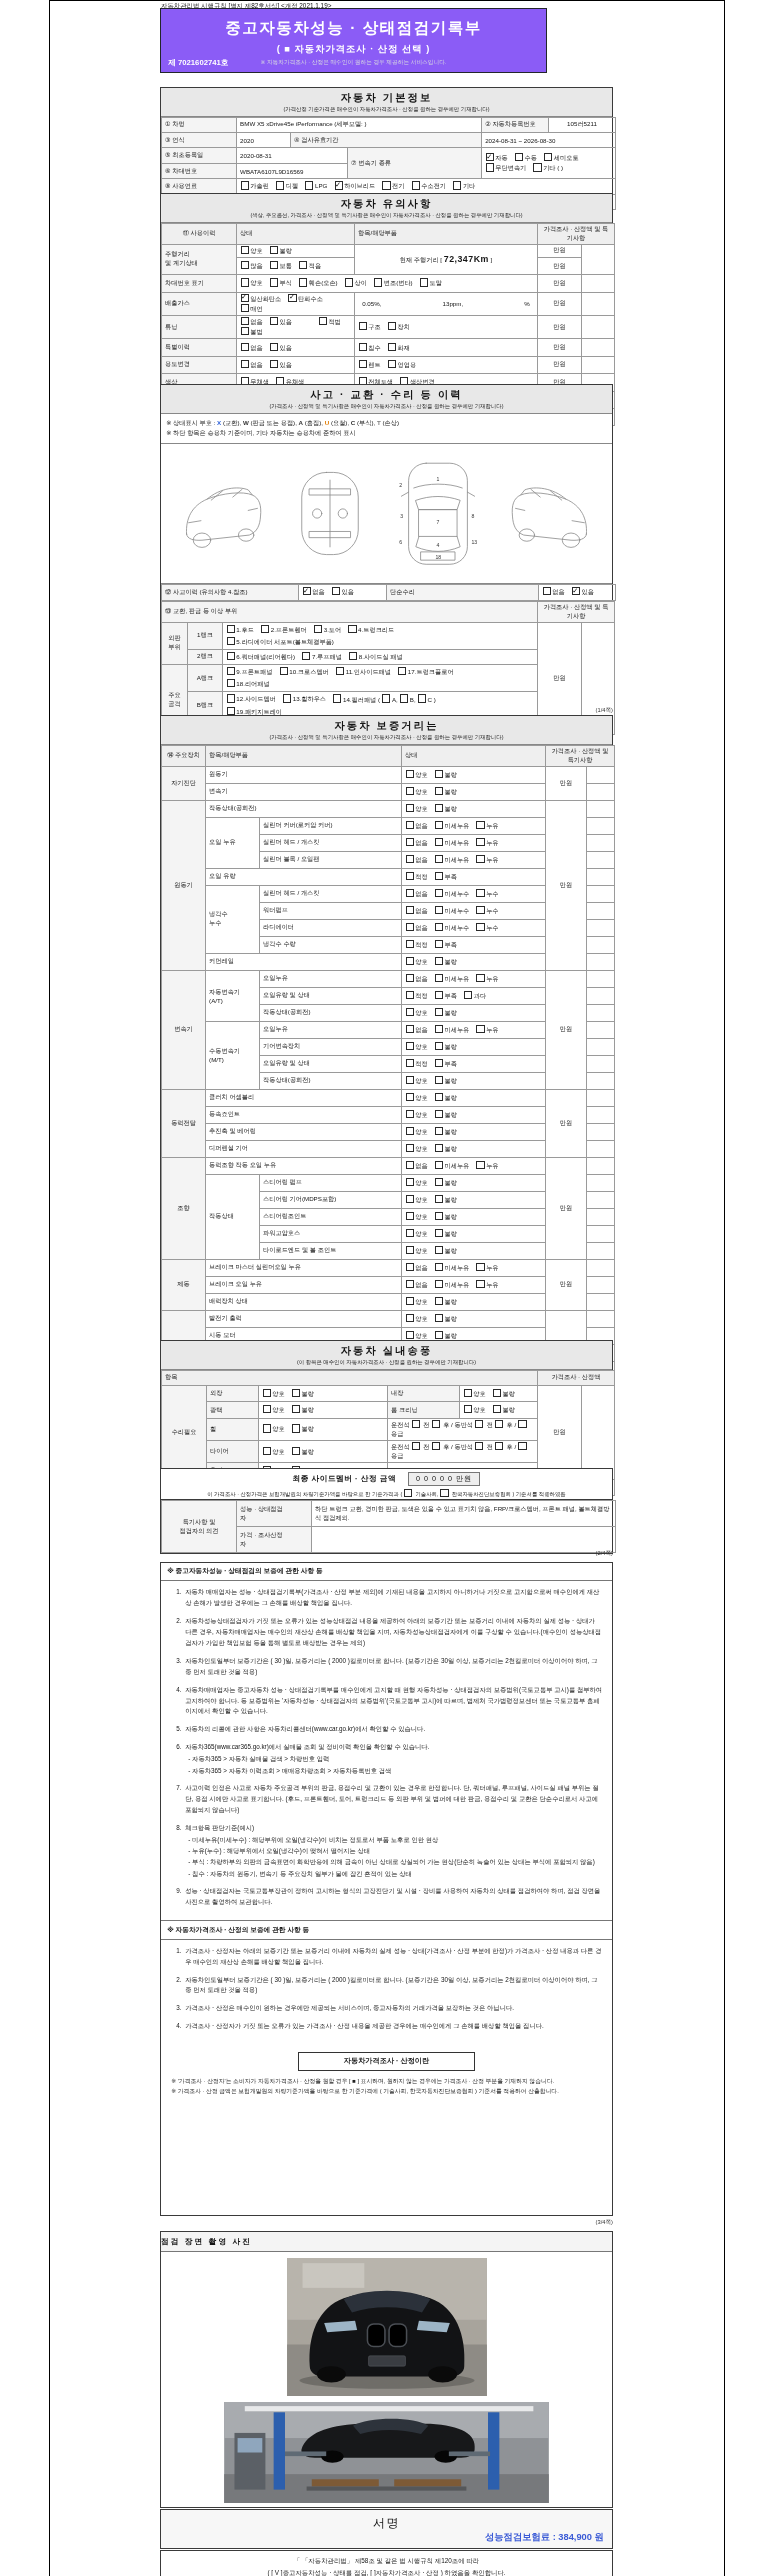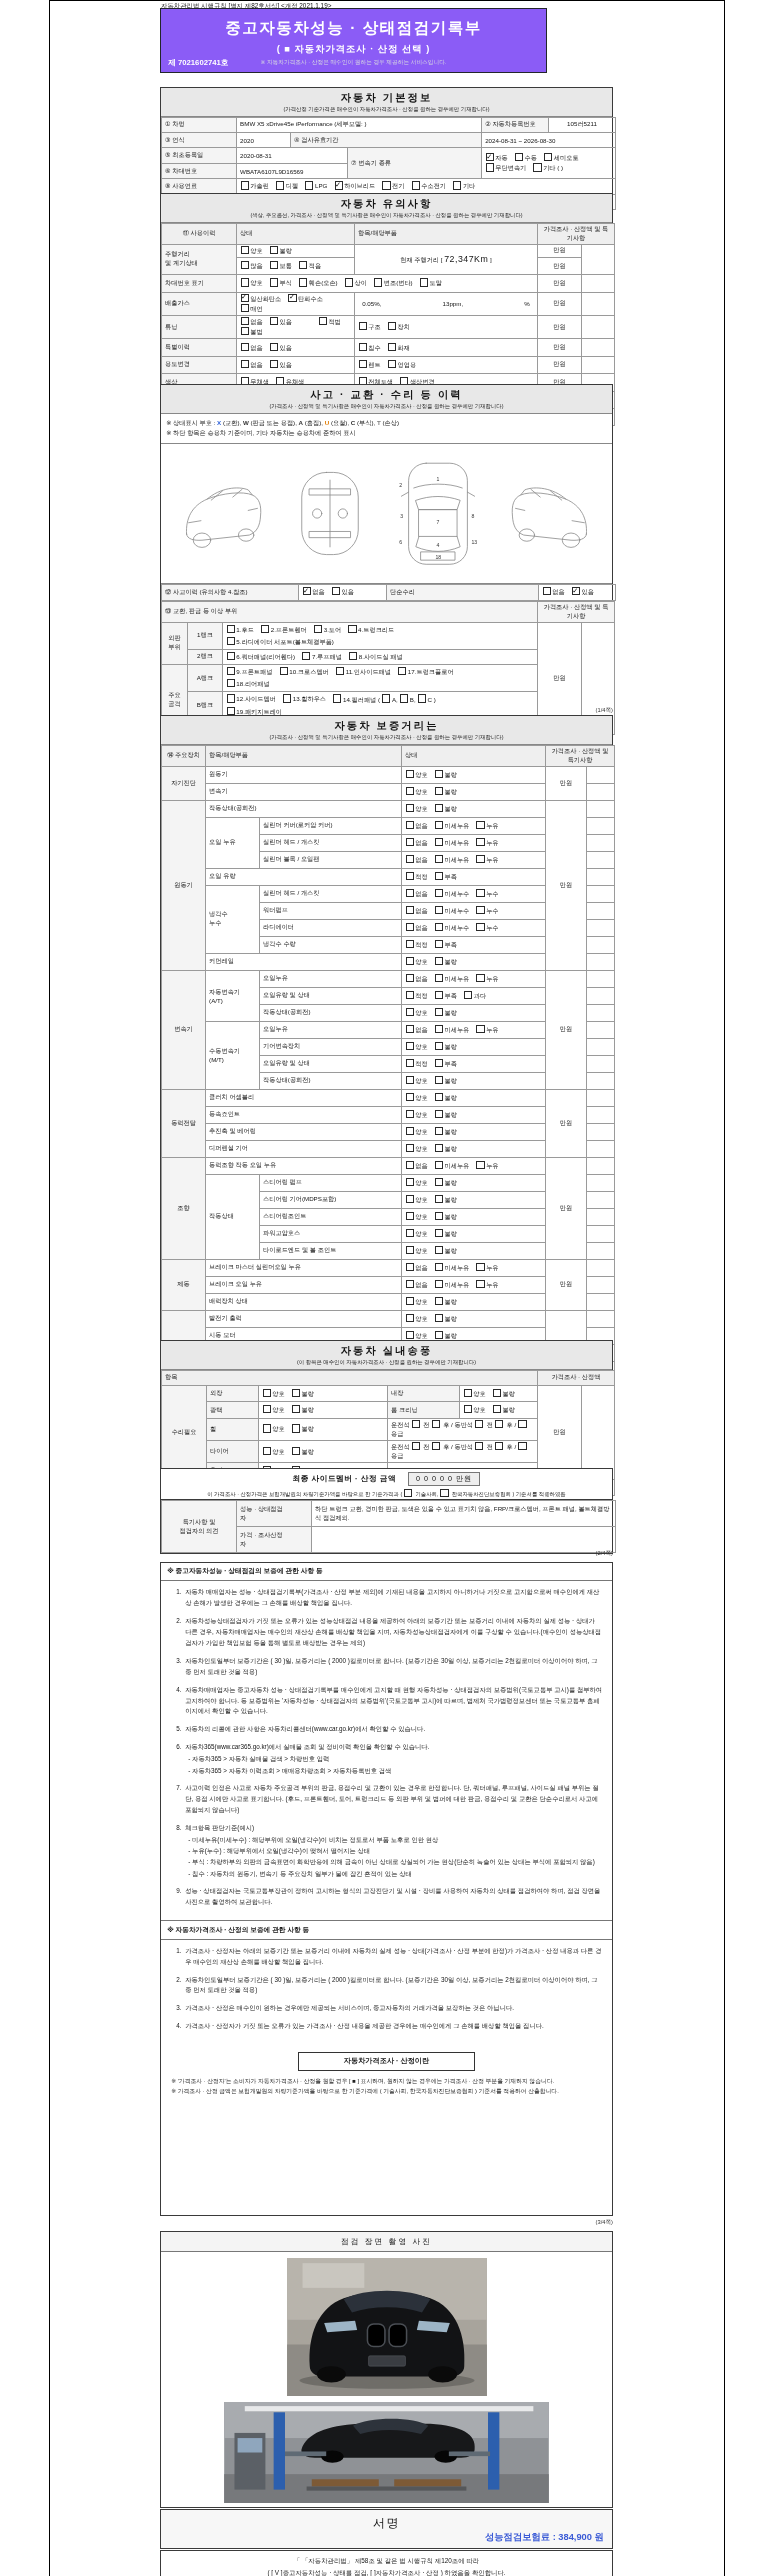--- a/index.html
+++ b/index.html
@@ -32,21 +32,21 @@
   .pre{white-space:pre-line;}
   .price{text-align:center;}
   .blank{background:#fff;}
   .hgt td,.hgt th{height:12.4px;}
 
   .cb{display:inline-block;width:6.2px;height:6.2px;border:1px solid #2a2a2a;background:#fff;
       vertical-align:-1px;margin:0 1.5px 0 0.5px;position:relative;}
   .cb.ck:after{content:"✓";position:absolute;left:-0.5px;top:-2.6px;font-size:7.2px;font-weight:bold;color:#000;}
   .opt{margin-right:6.7px;white-space:nowrap;display:inline-block;}
   .gap{display:inline-block;width:19.6px;}
-  .mile-big{font-size:8.8px;font-weight:normal;letter-spacing:0.5px;}
+  .mile-big{font-size:8.8px;font-weight:bold;letter-spacing:0.5px;}
   .flexjust{display:flex;justify-content:space-between;padding:0 4.1px;}
 
   .legend{font-size:6.2px;padding:4.1px 5.2px;border-bottom:0.5px solid #888;line-height:1.7;}
   .legend b{font-weight:bold;}
   .diagrams{display:flex;justify-content:space-around;align-items:center;height:135px;
             border-bottom:0.5px solid #888;padding:2.1px 3.1px;}
   .diagrams svg{flex:0 0 auto;}
 
   .finalrow{text-align:center;padding:2.6px 0 2.1px;}
   .finalrow .fl{font-size:7.7px;font-weight:bold;letter-spacing:0.5px;margin-right:9.3px;}
@@ -59,21 +59,21 @@
   .notice-sub{font-size:6.7px;font-weight:bold;padding:4.1px 6.2px;border-bottom:0.5px solid #777;}
   .nitems{padding:6.2px 9.3px 5.2px 7.2px;font-size:6.3px;line-height:1.72;border-bottom:0.5px solid #777;}
   .ni{display:flex;margin-bottom:7.2px;}
   .ni .nn{flex:0 0 13.4px;text-align:right;padding-right:3.6px;}
   .ni .nt{flex:1;}
   .nsub{margin-top:1px;padding-left:3.1px;line-height:1.65;}
   .nbox{width:175px;margin:7.2px auto 5.2px;border:0.8px solid #333;text-align:center;
         font-size:7.2px;font-weight:bold;padding:3.6px 0;}
   .nnotes{font-size:5.8px;line-height:1.7;padding:1px 10.3px 7.2px;color:#222;}
 
-  .photo-title{font-size:7.7px;font-weight:normal;text-align:center;letter-spacing:2.1px;
+  .photo-title{font-size:7.7px;font-weight:bold;text-align:left;letter-spacing:2.1px;
                padding:4.6px 0;border-bottom:0.5px solid #777;background:#f4f4f4;}
   .photo-wrap{text-align:center;}
 
   .signband{position:absolute;left:160px;width:453px;border:1px solid #3a3a3a;background:#f7f7f7;box-sizing:border-box;}
   .signband .sg{Text-align:center;font-size:12px;letter-spacing:1.5px;padding-top:5.2px;text-align:center;}
   .signband .fee{position:absolute;right:8.2px;bottom:4.1px;color:#3b5bd6;font-size:9.3px;font-weight:bold;}
   .confirm{position:absolute;left:160px;width:453px;border:1px solid #3a3a3a;box-sizing:border-box;
            text-align:center;font-size:6.4px;line-height:1.8;padding-top:4.1px;}
 
   .carline{stroke:#8c8c8c;stroke-width:1.6;fill:none;stroke-linejoin:round;stroke-linecap:round;}

